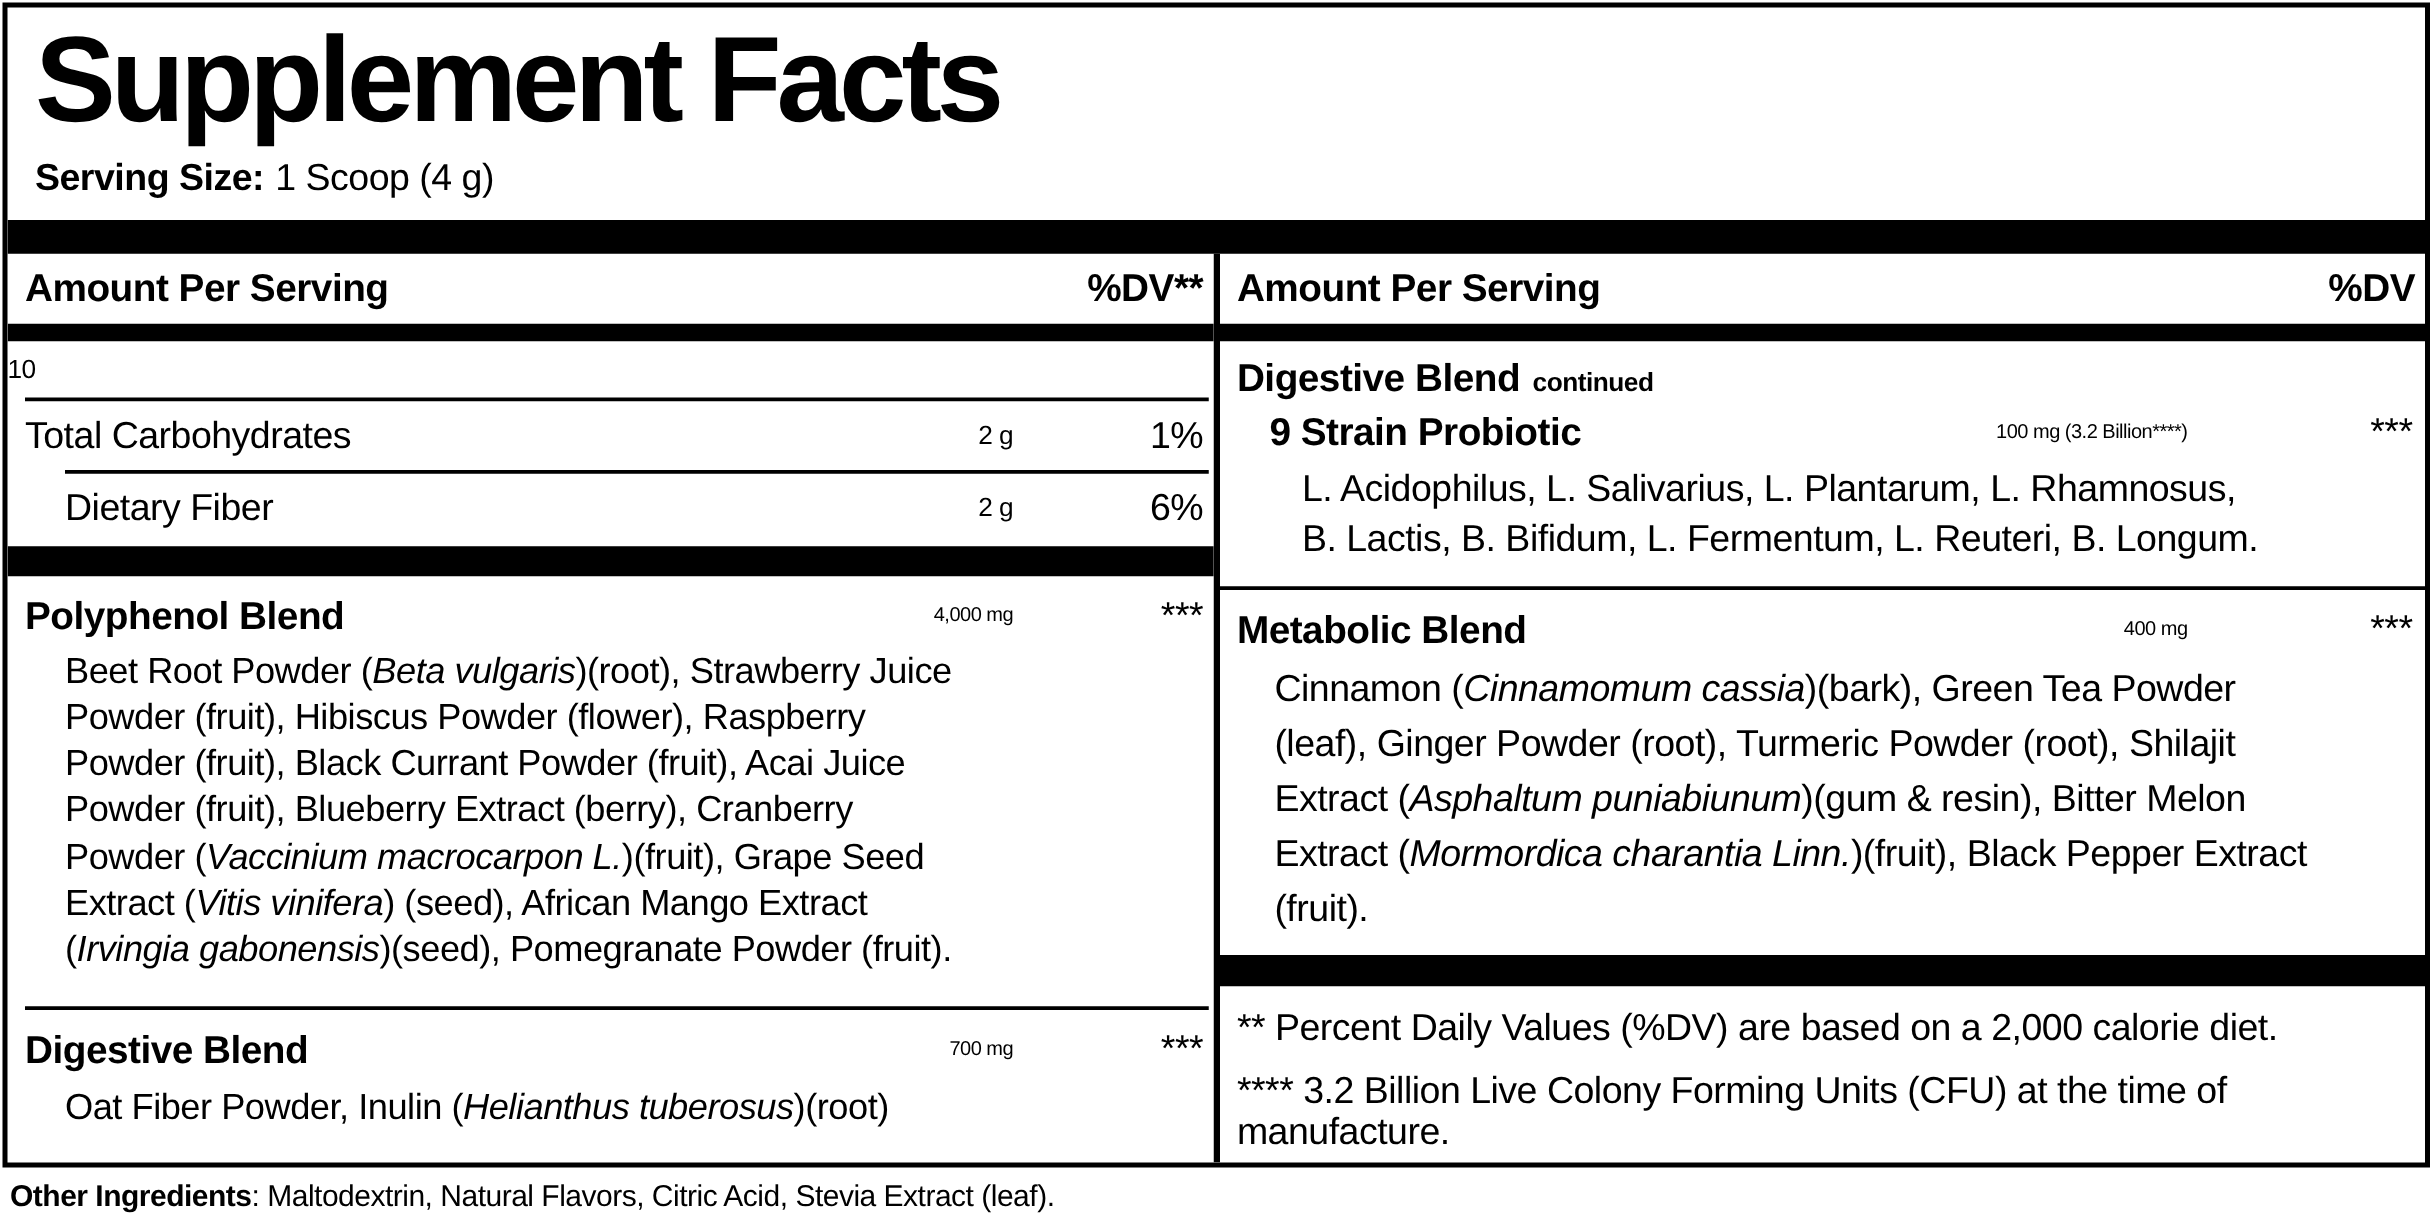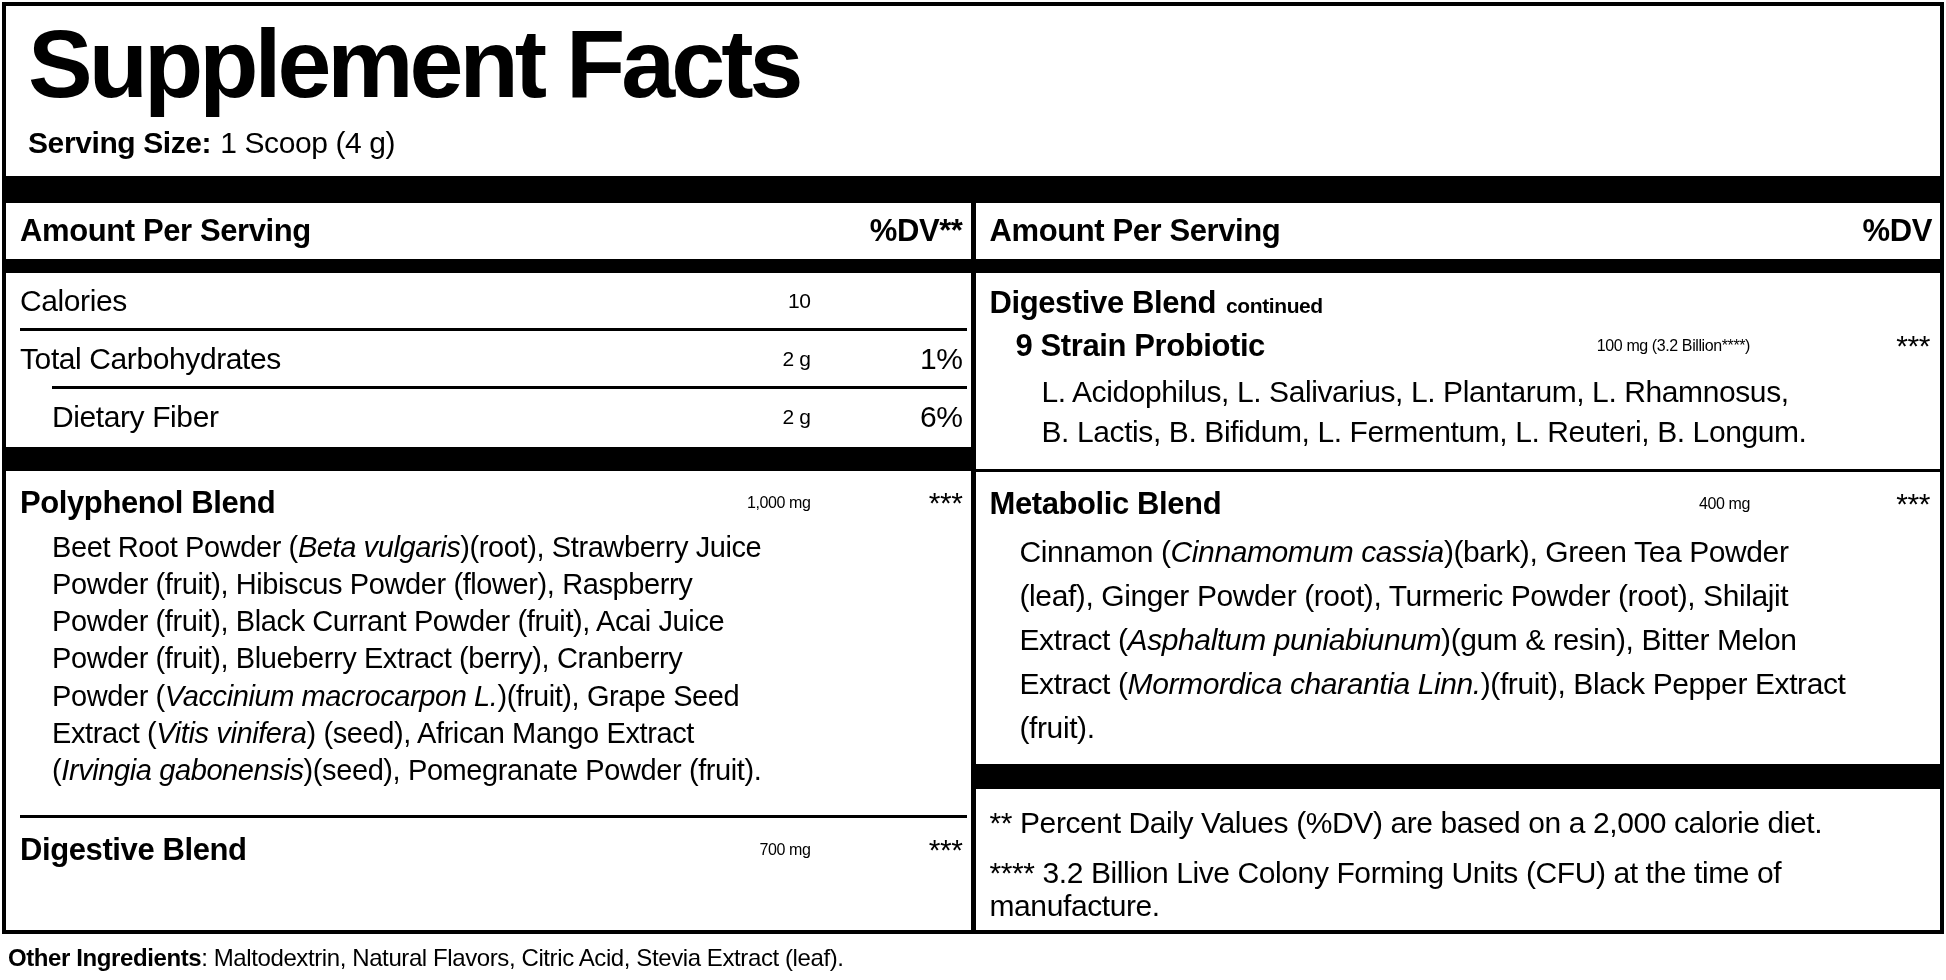--- a/index.html
+++ b/index.html
@@ -75,21 +75,20 @@
     <div class="grid">
 
       <div class="col">
         <div class="hdr-row">
           <span class="hdr-amount">Amount Per Serving</span>
           <span class="hdr-dv">%DV**</span>
         </div>
         <div class="bar thin-bar"></div>
 
         <div class="nrow">
-          <span class="nm">Calories</span>
           <span class="amt">10</span>
           <span class="dv-l"></span>
         </div>
         <div class="sep"></div>
 
         <div class="nrow">
           <span class="nm">Total Carbohydrates</span>
           <span class="amt">2 g</span>
           <span class="dv-l">1%</span>
         </div>
@@ -98,32 +97,33 @@
         <div class="nrow">
           <span class="nm ind">Dietary Fiber</span>
           <span class="amt">2 g</span>
           <span class="dv-l">6%</span>
         </div>
 
         <div class="bar thick-bar"></div>
 
         <div class="blend-row">
           <span class="bn">Polyphenol Blend</span>
-          <span class="amt">1,000 mg</span>
+          <span class="amt">4,000 mg</span>
           <span class="dv-l">***</span>
         </div>
         <div class="ing"><span>Beet Root Powder (</span><span class="it">Beta vulgaris</span><span>)(root), Strawberry Juice Powder (fruit), Hibiscus Powder (flower), Raspberry Powder (fruit), Black Currant Powder (fruit), Acai Juice Powder (fruit), Blueberry Extract (berry), Cranberry Powder (</span><span class="it">Vaccinium macrocarpon L.</span><span>)(fruit), Grape Seed Extract (</span><span class="it">Vitis vinifera</span><span>) (seed), African Mango Extract (</span><span class="it">Irvingia gabonensis</span><span>)(seed), Pomegranate Powder (fruit).</span></div>
 
         <div class="sep sep-dig"></div>
 
         <div class="blend-row">
           <span class="bn">Digestive Blend</span>
           <span class="amt">700 mg</span>
           <span class="dv-l">***</span>
         </div>
+        <div class="ing-one"><span>Oat Fiber Powder, Inulin (</span><span class="it">Helianthus tuberosus</span><span>)(root)</span></div>
       </div>
 
       <div class="divider"></div>
 
       <div class="col">
         <div class="hdr-row">
           <span class="hdr-amount">Amount Per Serving</span>
           <span class="hdr-dv">%DV</span>
         </div>
         <div class="bar thin-bar"></div>

